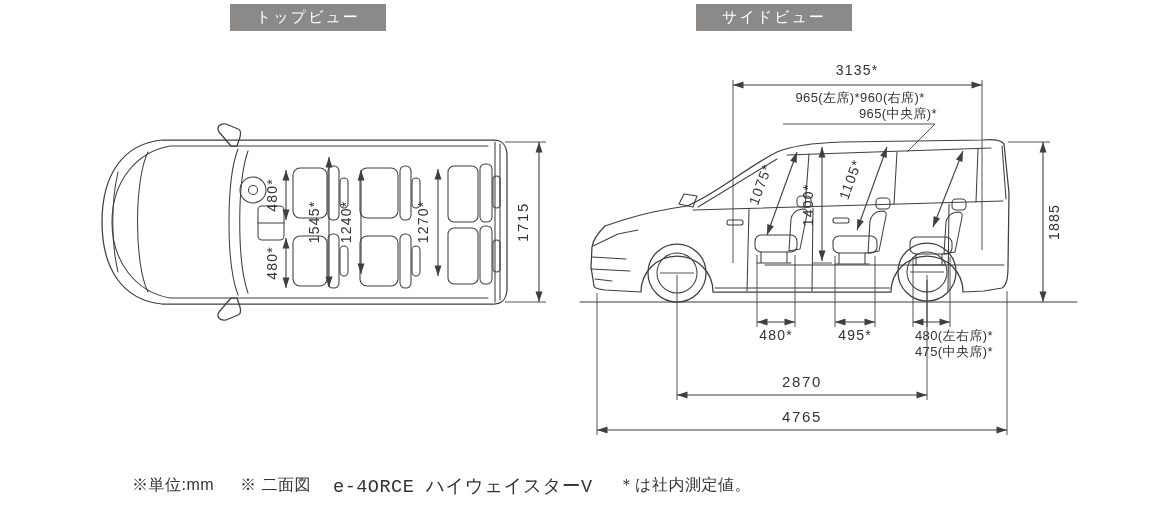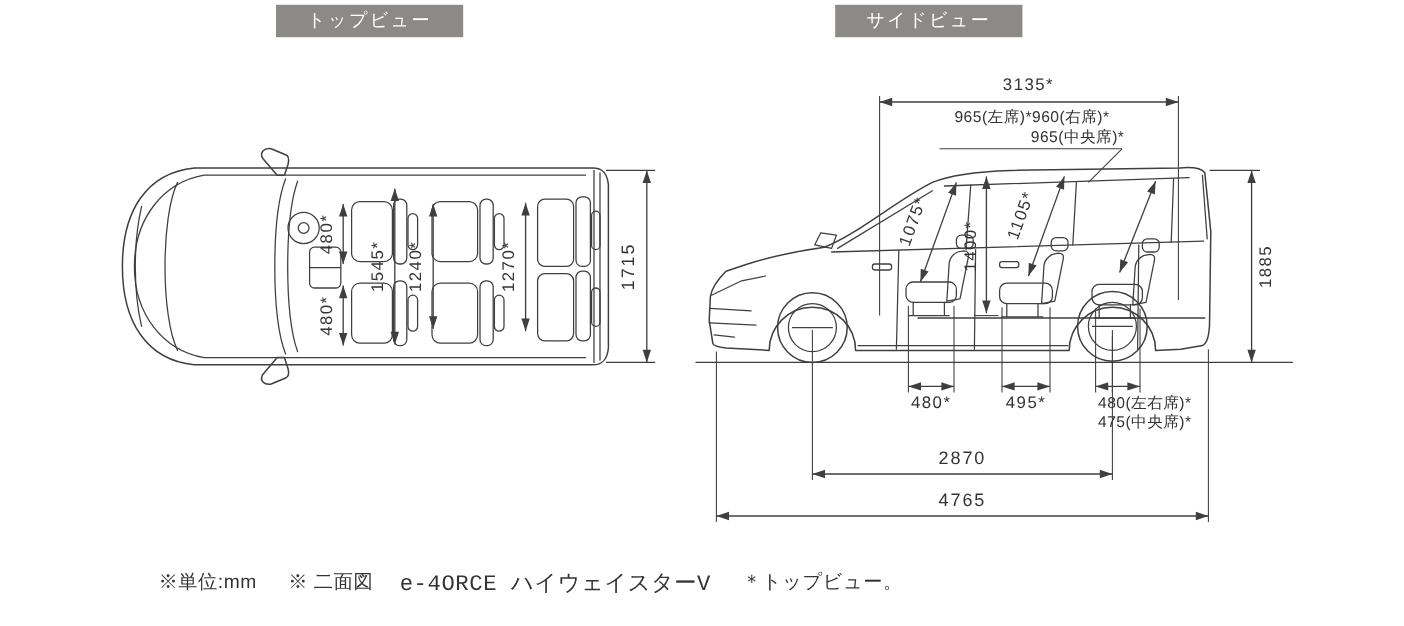--- a/index.html
+++ b/index.html
@@ -221,16 +221,16 @@
       <path class="ext" d="M 427,236 L 427,380"></path>
       <line class="dim" x1="17" y1="375" x2="427" y2="375" marker-start="url(#sa-s)" marker-end="url(#sa-e)"></line>
       <text class="num-lg" text-anchor="middle" x="222" y="367">4765</text>
     </g>
   </svg>
 
   <div class="footer">
     <span class="note">※単位:mm</span>
     <span class="note gap1">※ 二面図</span>
     <span class="model">e-4ORCE ハイウェイスターV</span>
-    <span class="note gap2">＊トップビュー。</span>
+    <span class="note gap2">＊は社内測定値。</span>
   </div>
 
 </div>
 
 </body></html>

